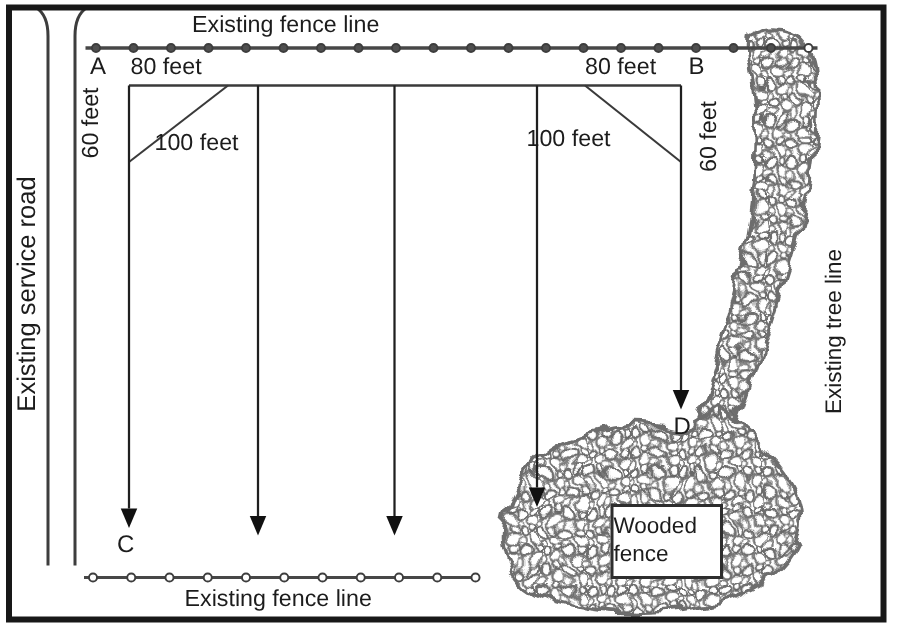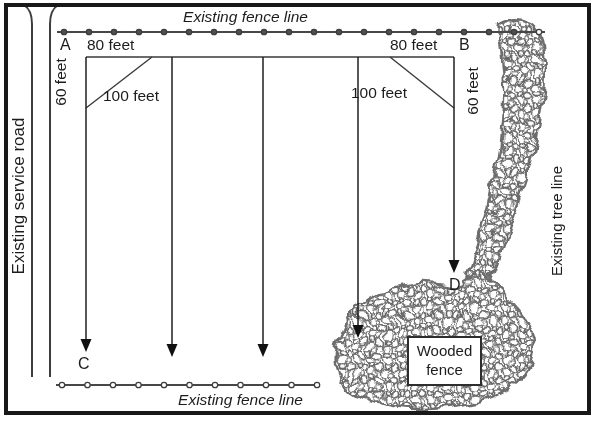--- a/index.html
+++ b/index.html
@@ -6,27 +6,27 @@
   #stage{
     position:relative;width:600px;height:426px;background:#ffffff;
     font-family:"Liberation Sans", sans-serif;color:#1c1c1c;overflow:hidden;
   }
   .frame{
     position:absolute;left:4px;top:3px;width:587px;height:412px;
     border:4px solid #181818;box-sizing:border-box;
   }
   svg{position:absolute;left:0;top:0;}
   .lbl{position:absolute;font-size:15.5px;white-space:nowrap;line-height:1;}
-  .lbl.center{text-align:right;white-space:normal;font-style:italic;}
+  .lbl.center{text-align:left;white-space:normal;}
   .rot{position:absolute;white-space:nowrap;transform:translate(-50%,-50%) rotate(-90deg);line-height:1;}
   .pt{position:absolute;font-size:16px;line-height:1;}
   .wooded-box{
     position:absolute;left:407px;top:336px;width:75px;height:50px;
     background:#ffffff;border:2px solid #2e2e2e;box-sizing:border-box;
-    display:flex;flex-direction:column;align-items:center;justify-content:center;
+    display:flex;flex-direction:column;align-items:flex-start;justify-content:center;
     font-size:15px;line-height:1.25;z-index:5;
   }
 </style>
 </head>
 <body>
 
 <div id="stage">
 
   <svg width="600" height="426" viewBox="0 0 600 426">
     <defs>

